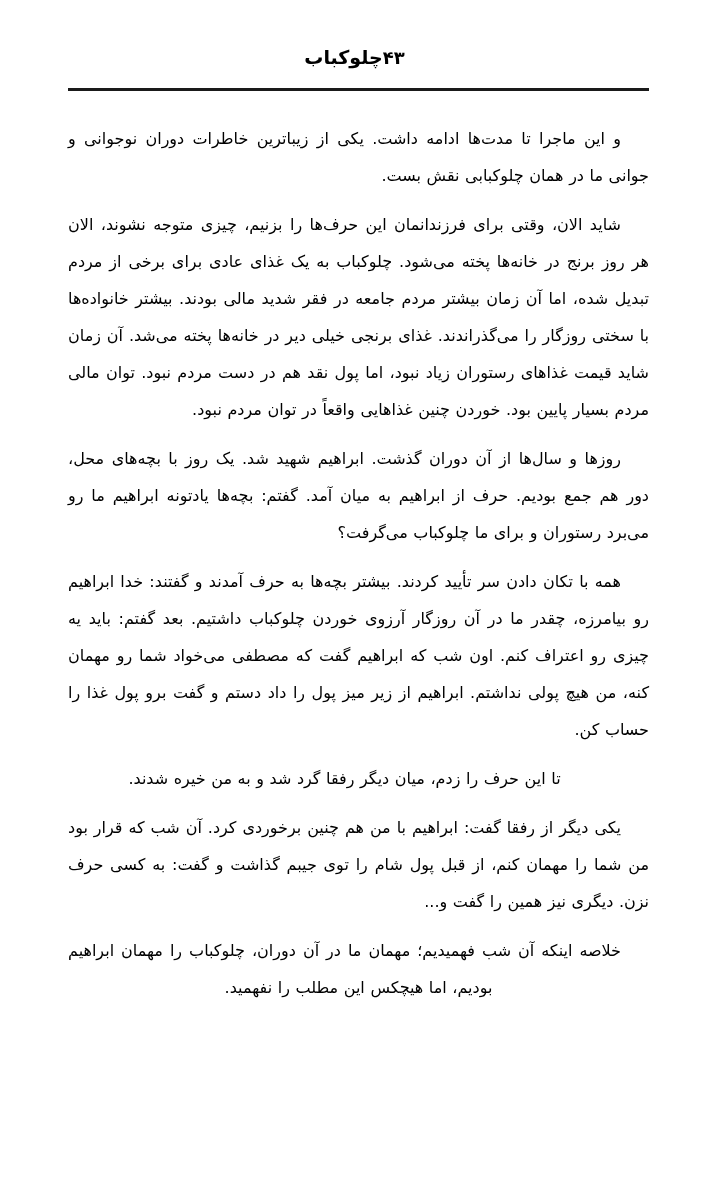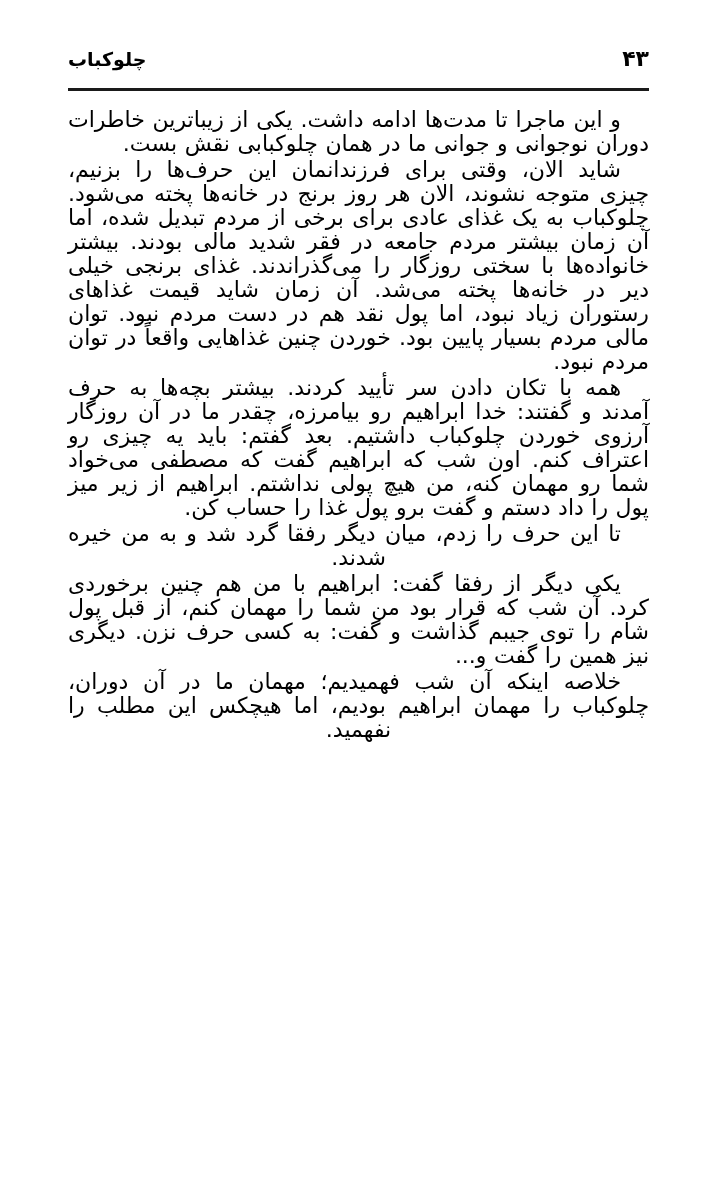--- a/index.html
+++ b/index.html
@@ -14,35 +14,35 @@
     background: #ffffff;
     margin: 0 auto;
     overflow: hidden;
     font-family: "DejaVu Sans", sans-serif;
     color: #000000;
   }
   .header {
     position: absolute;
     top: 46px;
     left: 68px;
-    right: 68px;
+    right: 76px;
     height: 30px;
     display: flex;
     flex-direction: row-reverse;
-    justify-content: space-between;
+    justify-content: center;
     align-items: baseline;
   }
   .header-title {
     font-size: 19px;
     font-weight: bold;
     letter-spacing: 0.5px;
     direction: rtl;
   }
   .header-page-number {
-    font-size: 22px;
+    font-size: 18px;
     font-weight: bold;
     direction: rtl;
   }
   .rule {
     position: absolute;
     top: 88px;
     left: 68px;
     right: 68px;
     height: 3px;
     background: #1a1a1a;
@@ -50,23 +50,23 @@
   .content {
     position: absolute;
     top: 108px;
     left: 68px;
     right: 68px;
     direction: rtl;
     text-align: justify;
     text-justify: inter-word;
   }
   .content p {
-    margin: 0 0 2px 0;
-    font-size: 22px;
-    line-height: 24px;
+    margin: 12px 0 2px 0;
+    font-size: 16px;
+    line-height: 37px;
     text-indent: 28px;
     text-align: justify;
     text-align-last: right;
     word-spacing: 0.5px;
   }
   .content p.last-center {
     text-align: justify;
     text-align-last: center;
   }
 </style>
@@ -78,19 +78,20 @@
   <div class="header">
     <div class="header-title">چلوکباب</div>
     <div class="header-page-number">۴۳</div>
   </div>
 
   <div class="rule"></div>
 
   <div class="content">
     <p>و این ماجرا تا مدت‌ها ادامه داشت. یکی از زیباترین خاطرات دوران نوجوانی و جوانی ما در همان چلوکبابی نقش بست.</p>
     <p>شاید الان، وقتی برای فرزندانمان این حرف‌ها را بزنیم، چیزی متوجه نشوند، الان هر روز برنج در خانه‌ها پخته می‌شود. چلوکباب به یک غذای عادی برای برخی از مردم تبدیل شده، اما آن زمان بیشتر مردم جامعه در فقر شدید مالی بودند. بیشتر خانواده‌ها با سختی روزگار را می‌گذراندند. غذای برنجی خیلی دیر در خانه‌ها پخته می‌شد. آن زمان شاید قیمت غذاهای رستوران زیاد نبود، اما پول نقد هم در دست مردم نبود. توان مالی مردم بسیار پایین بود. خوردن چنین غذاهایی واقعاً در توان مردم نبود.</p>
+    <p>روزها و سال‌ها از آن دوران گذشت. ابراهیم شهید شد. یک روز با بچه‌های محل، دور هم جمع بودیم. حرف از ابراهیم به میان آمد. گفتم: بچه‌ها یادتونه ابراهیم ما رو می‌برد رستوران و برای ما چلوکباب می‌گرفت؟</p>
     <p>همه با تکان دادن سر تأیید کردند. بیشتر بچه‌ها به حرف آمدند و گفتند: خدا ابراهیم رو بیامرزه، چقدر ما در آن روزگار آرزوی خوردن چلوکباب داشتیم. بعد گفتم: باید یه چیزی رو اعتراف کنم. اون شب که ابراهیم گفت که مصطفی می‌خواد شما رو مهمان کنه، من هیچ پولی نداشتم. ابراهیم از زیر میز پول را داد دستم و گفت برو پول غذا را حساب کن.</p>
     <p class="last-center">تا این حرف را زدم، میان دیگر رفقا گرد شد و به من خیره شدند.</p>
     <p>یکی دیگر از رفقا گفت: ابراهیم با من هم چنین برخوردی کرد. آن شب که قرار بود من شما را مهمان کنم، از قبل پول شام را توی جیبم گذاشت و گفت: به کسی حرف نزن. دیگری نیز همین را گفت و...</p>
     <p class="last-center">خلاصه اینکه آن شب فهمیدیم؛ مهمان ما در آن دوران، چلوکباب را مهمان ابراهیم بودیم، اما هیچکس این مطلب را نفهمید.</p>
   </div>
 
 </div>
 
 </body></html>

